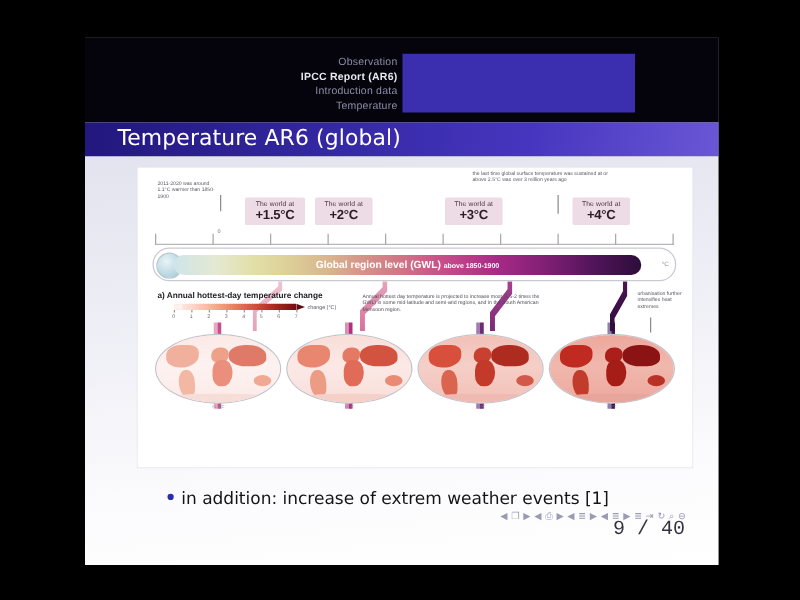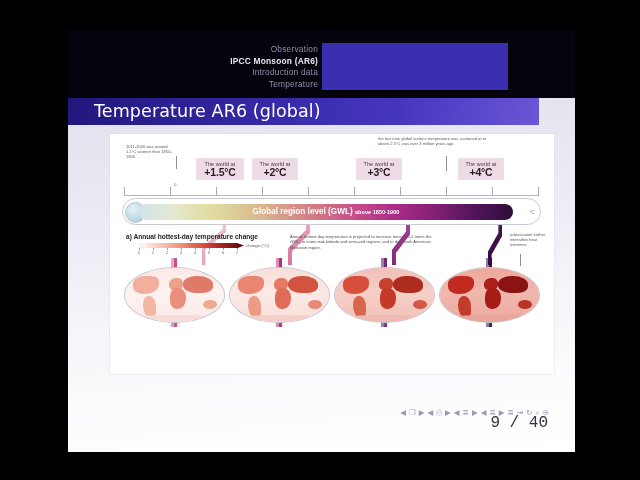--- a/index.html
+++ b/index.html
@@ -33,21 +33,21 @@
   }
   .nav-item { font-size:8.4px; color:#8d8da8; letter-spacing:.2px; white-space:nowrap; }
   .nav-item.active { color:#e8e8f4; font-weight:bold; }
   #nav-block {
     position:absolute; left:254px; top:13px; width:186px; height:47px;
     background:#3b2fb0;
   }
 
   
   #titlebar {
-    position:absolute; left:68px; top:98px; width:471px; height:27px;
+    position:absolute; left:68px; top:98px; width:507px; height:27px;
     background:linear-gradient(100deg,#21177c 0%, #3629a6 42%, #4636bf 70%, #6a57d6 100%);
     z-index:21;
   }
   #titlebar .t {
     position:absolute; left:26px; top:3px;
     font-family:"DejaVu Sans", sans-serif;
     font-size:17.5px; color:#ffffff; letter-spacing:.1px; white-space:nowrap;
   }
 
   
@@ -315,33 +315,37 @@
           <div class="landmass" style="left:45px; top:20px; width:16px; height:21px; background:#a61c17; border-radius:40% 45% 50% 40%;"></div>
           <div class="landmass" style="left:58px; top:8px; width:30px; height:17px; background:#8c1313; border-radius:45% 50% 35% 45%;"></div>
           <div class="landmass" style="left:78px; top:32px; width:14px; height:9px; background:#b93228; border-radius:50%;"></div>
           <div class="landmass" style="left:12px; top:47px; width:78px; height:7px; background:#e8a59b; border-radius:40%;"></div>
         </div>
         <div class="maplab">+4°C</div>
       </div>
 
     </div>
 
+    <div id="bullet-row">
+      <div id="bullet-dot"></div>
+      <div id="bullet-text">in addition: increase of extrem weather events [1]</div>
+    </div>
 
     <div id="bottomnav">
       <span class="sym">◀ ❐ ▶  ◀ ⎙ ▶  ◀ ≣ ▶  ◀ ≣ ▶  ≣ ⇥  ↻ ⌕ ⊖</span>
     </div>
     <div id="pagenum">9 / 40</div>
 
   </div>
 
   <div id="navbar">
     <div id="nav-block"></div>
     <div id="nav-sections">
       <div class="nav-item">Observation</div>
-      <div class="nav-item active">IPCC Monsoon (AR6)</div>
+      <div class="nav-item active">IPCC Report (AR6)</div>
       <div class="nav-item">Introduction data</div>
       <div class="nav-item">Temperature</div>
     </div>
   </div>
 
   <div id="titlebar">
     <div class="t">Temperature AR6 (global)</div>
   </div>
 
   <div class="letterbox" id="lb-top"></div>

